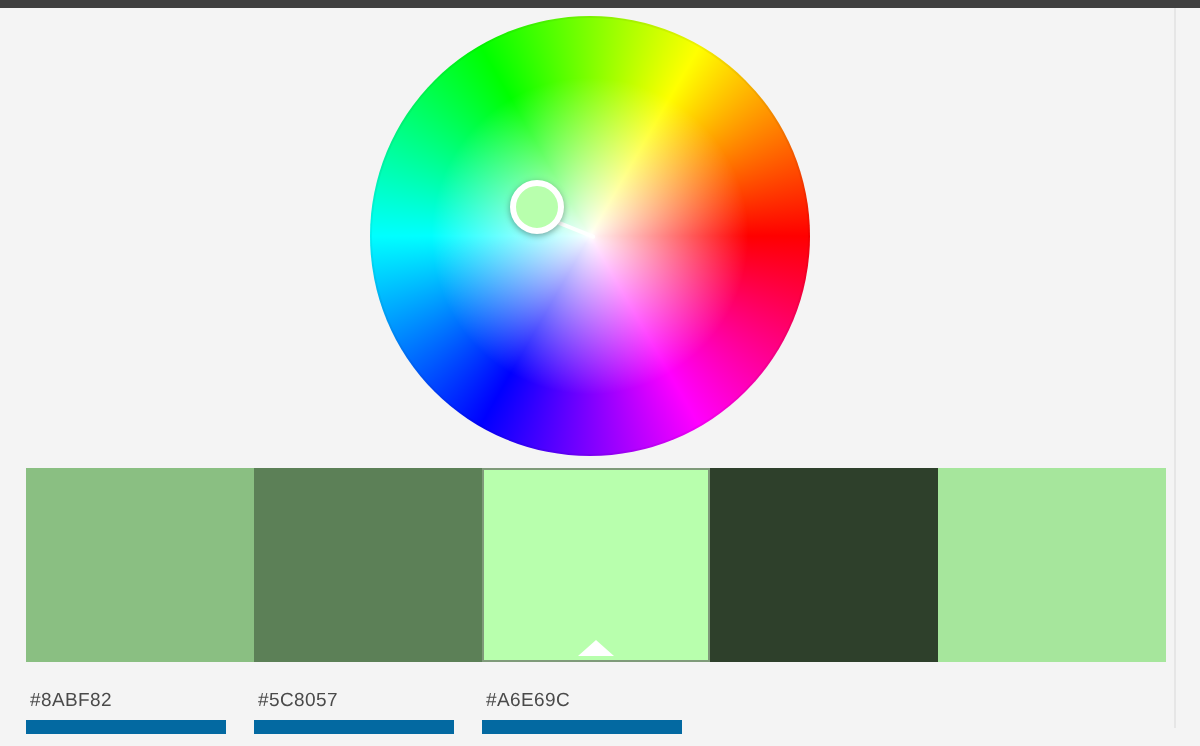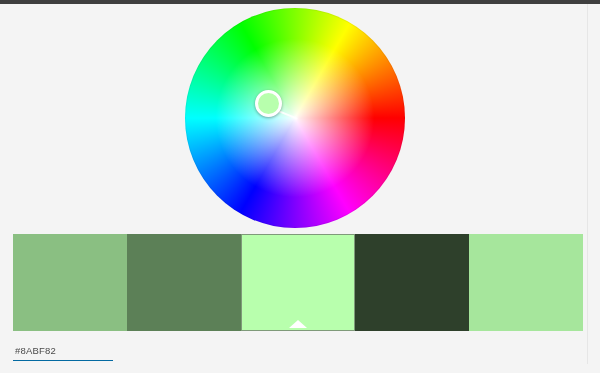--- a/index.html
+++ b/index.html
@@ -112,21 +112,21 @@
   .hex-cell {
     width: 114px;
     padding-right: 14px;
   }
   .hex-value {
     display: block;
     font-size: 9.5px;
     color: #4a4a4a;
     letter-spacing: 0.2px;
     padding: 4px 2px 4px 2px;
-    border-bottom: 1px solid #0369a1;
+    border-bottom: 7px solid #0369a1;
     white-space: nowrap;
     cursor: text;
   }
 </style>
 </head>
 <body style="background: rgb(244, 244, 244);">
 
 <div id="app">
 
   <div class="top-bar" style="background: rgb(63, 63, 63);"></div>
@@ -147,15 +147,21 @@
       <div class="notch"></div>
     </div>
     <div class="swatch" style="background: rgb(46, 64, 43);"></div>
     <div class="swatch" style="background: rgb(166, 230, 156);"></div>
   </div>
 
   <div class="hex-row">
     <div class="hex-cell">
       <span class="hex-value">#8ABF82</span>
     </div>
+    <div class="hex-cell">
+      <span class="hex-value">#5C8057</span>
+    </div>
+    <div class="hex-cell">
+      <span class="hex-value">#A6E69C</span>
+    </div>
   </div>
 
 </div>
 
 </body></html>

